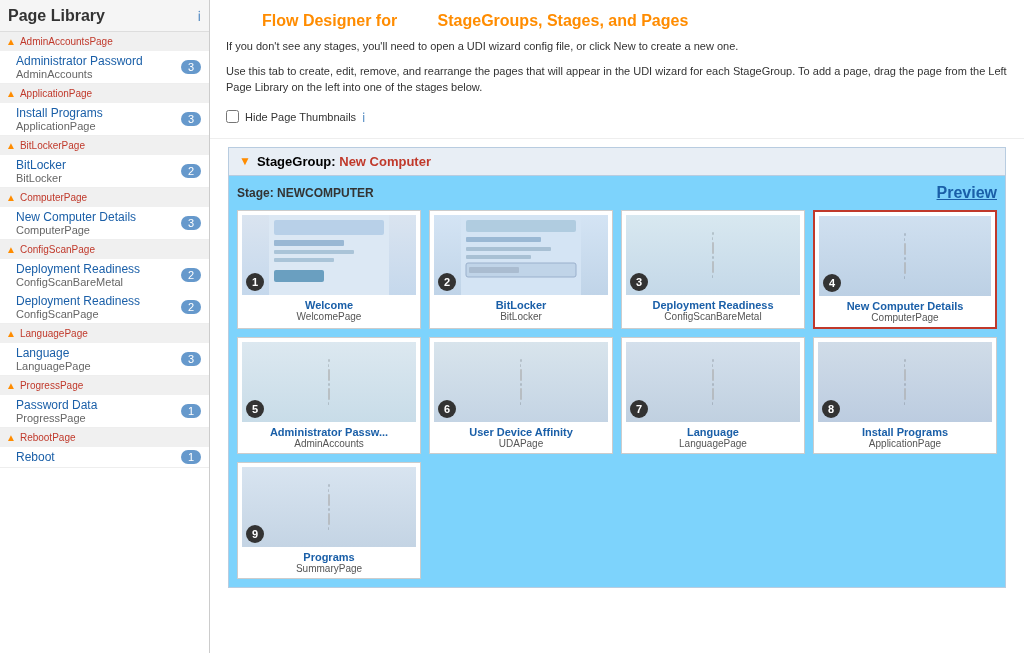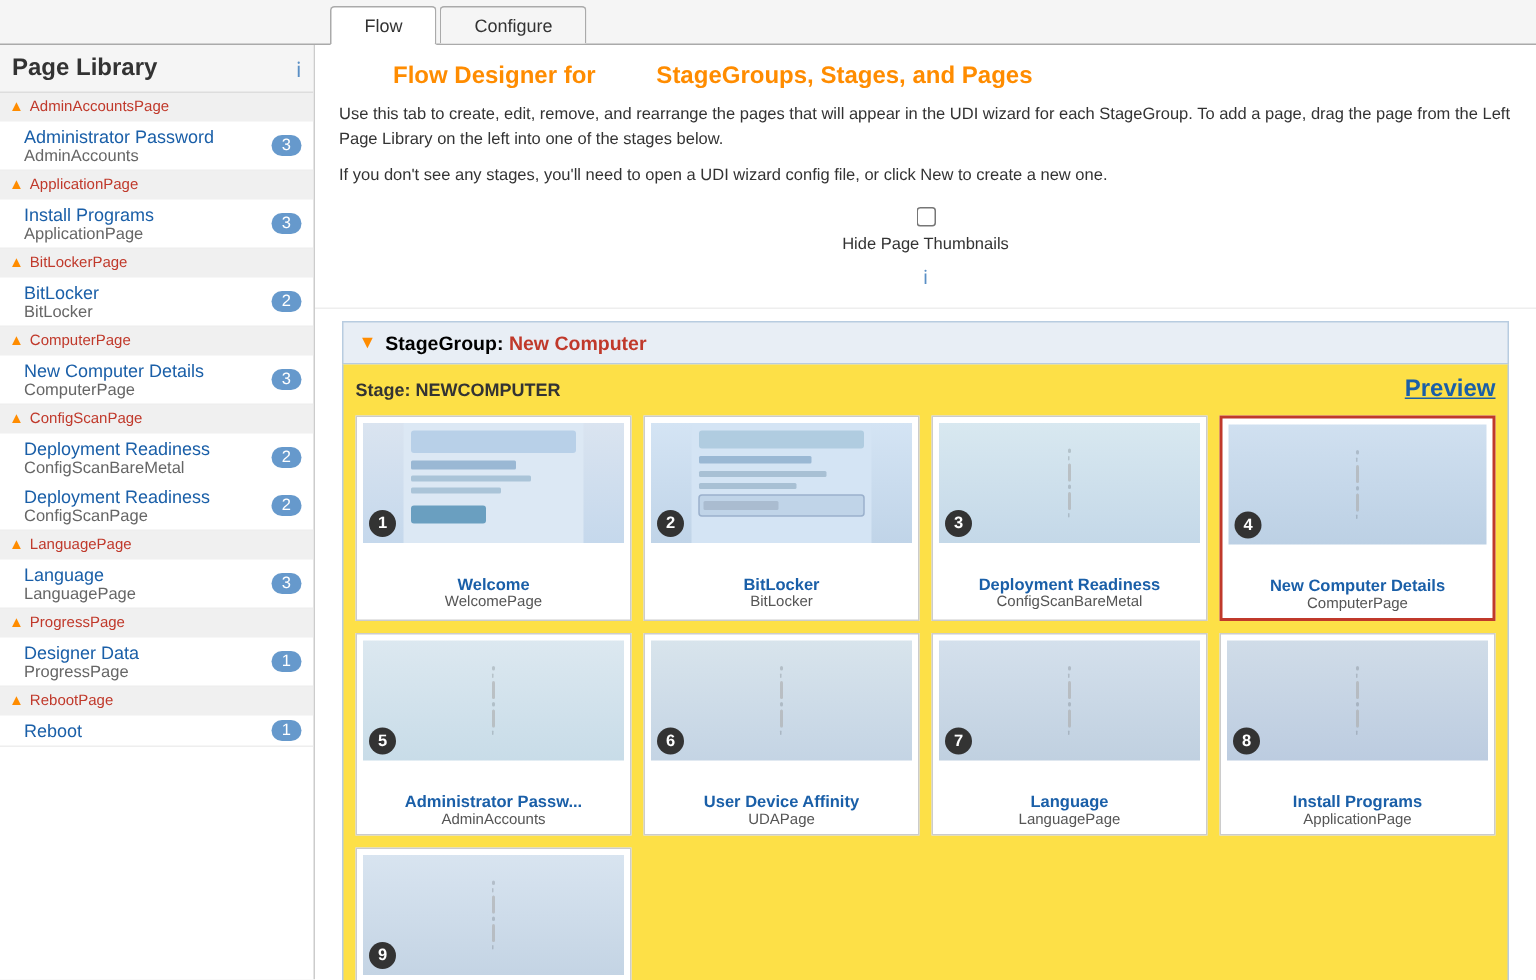--- a/index.html
+++ b/index.html
@@ -35,47 +35,47 @@
     
     .content-area { flex: 1; overflow-y: auto; overflow-x: hidden; background: #fff; }
 
     
     .flow-header { padding: 12px 16px 8px; border-bottom: 1px solid #eee; }
     .flow-title { color: #1a5fa8; font-size: 16px; font-weight: bold; margin-bottom: 8px; }
     .flow-title span { color: #ff8c00; margin-left: 36px; }
     .flow-desc { font-size: 11px; color: #333; line-height: 1.5; margin-bottom: 8px; }
 
     
-    .thumbnail-toggle { display: flex; align-items: center; gap: 6px; padding: 4px 0; flex-direction: column; }
+    .thumbnail-toggle { display: flex; align-items: center; gap: 6px; padding: 4px 0; }
     .thumbnail-toggle input { margin: 0; }
     .thumbnail-toggle label { font-size: 11px; color: #333; }
     .info-icon { color: #5a8fc5; font-size: 13px; cursor: pointer; }
 
     
     .stage-group { margin: 8px 10px; }
     .stage-group-header { background: #e8eef5; border: 1px solid #b8cce0; padding: 6px 10px; display: flex; align-items: center; gap: 6px; }
     .stage-group-arrow { color: #ff8c00; font-size: 12px; }
 
-    .stage-container { border: 1px solid #b8cce0; border-top: none; background: #fde047; padding: 8px; }
+    .stage-container { border: 1px solid #b8cce0; border-top: none; background: #7dd3fc; padding: 8px; }
     .stage-header { display: flex; justify-content: space-between; align-items: center; margin-bottom: 8px; }
     .stage-name { font-weight: bold; font-size: 12px; color: #333; }
     .preview-link { color: #1a5fa8; font-size: 16px; text-decoration: underline; cursor: pointer; font-weight: bold; }
 
     
     .pages-grid { display: grid; grid-template-columns: repeat(4, 1fr); gap: 8px; }
 
     .page-card { background: #fff; border: 1px solid #ccc; padding: 4px; cursor: pointer; position: relative; }
     .page-card.selected { border: 2px solid #c0392b; }
 
     .page-thumbnail { width: 100%; height: 80px; background: #e8e8e8; overflow: hidden; position: relative; display: flex; align-items: center; justify-content: center; }
 
     
     .page-number { position: absolute; bottom: 4px; left: 4px; background: #333; color: #fff; border-radius: 50%; width: 18px; height: 18px; display: flex; align-items: center; justify-content: center; font-size: 11px; font-weight: bold; z-index: 2; }
 
-    .page-card-title { color: #1a5fa8; font-weight: bold; font-size: 11px; text-align: center; margin-top: 22px; }
+    .page-card-title { color: #1a5fa8; font-weight: bold; font-size: 11px; text-align: center; margin-top: 4px; }
     .page-card-sub { color: #555; font-size: 10px; text-align: center; }
 
     
     .thumb-welcome { background: linear-gradient(#dae4f0, #c5d8ec); }
     .thumb-bitlocker { background: linear-gradient(#d4e4f4, #c0d4e8); }
     .thumb-deployment { background: linear-gradient(#d8e8f0, #c4d8e8); }
     .thumb-newcomputer { background: linear-gradient(#d0e0f0, #bcd0e4); }
     .thumb-adminpass { background: linear-gradient(#dce8f0, #c8dce8); }
     .thumb-userdevice { background: linear-gradient(#d8e4ec, #c4d4e4); }
     .thumb-language { background: linear-gradient(#d4e0ec, #c0d0e0); }
@@ -93,24 +93,20 @@
     ::-webkit-scrollbar-track { background: #f0f0f0; }
     ::-webkit-scrollbar-thumb { background: #aaa; border-radius: 4px; }
 
     .content-area-inner { padding: 0 8px 16px; }
   </style>
 </head>
 <body>
 
 <div class="app-container">
 
-  <div class="top-tabs">
-    <div class="top-tab active">Flow</div>
-    <div class="top-tab">Configure</div>
-  </div>
 
   <div class="main-layout">
 
     <div class="sidebar">
       <div class="sidebar-header">
         <span class="sidebar-header-title">Page Library</span>
         <span class="sidebar-header-icon">ℹ</span>
       </div>
 
       <div id="sidebar-groups">
@@ -199,21 +195,21 @@
       <div class="sidebar-item-badge">3</div>
     </div>
           </div>
           <div class="sidebar-group">
             <div class="sidebar-group-header">
               <span class="sidebar-group-arrow">▲</span>
               <span class="sidebar-group-name">ProgressPage</span>
             </div>
             <div class="sidebar-item">
       <div class="sidebar-item-info">
-        <div class="sidebar-item-title">Designer Data</div>
+        <div class="sidebar-item-title">Password Data</div>
         <div class="sidebar-item-sub">ProgressPage</div>
       </div>
       <div class="sidebar-item-badge">1</div>
     </div>
           </div>
           <div class="sidebar-group">
             <div class="sidebar-group-header">
               <span class="sidebar-group-arrow">▲</span>
               <span class="sidebar-group-name">RebootPage</span>
             </div>
@@ -226,22 +222,22 @@
     </div>
           </div>
         </div>
     </div>
 
     <div class="content-area">
       <div class="flow-header">
         <div class="flow-title">
           <span>Flow Designer for </span><span style="color:#ff8c00;">StageGroups, Stages, and Pages</span>
         </div>
+        <div class="flow-desc">If you don't see any stages, you'll need to open a UDI wizard config file, or click New to create a new one.</div>
         <div class="flow-desc">Use this tab to create, edit, remove, and rearrange the pages that will appear in the UDI wizard for each StageGroup. To add a page, drag the page from the Left Page Library on the left into one of the stages below.</div>
-        <div class="flow-desc">If you don't see any stages, you'll need to open a UDI wizard config file, or click New to create a new one.</div>
         <div class="thumbnail-toggle">
           <input type="checkbox" id="hideThumbs" style="">
           <label for="hideThumbs">Hide Page Thumbnails</label>
           <span class="info-icon">ℹ</span>
         </div>
       </div>
 
       <div class="content-area-inner">
         <div class="stage-group">
           <div class="stage-group-header">

